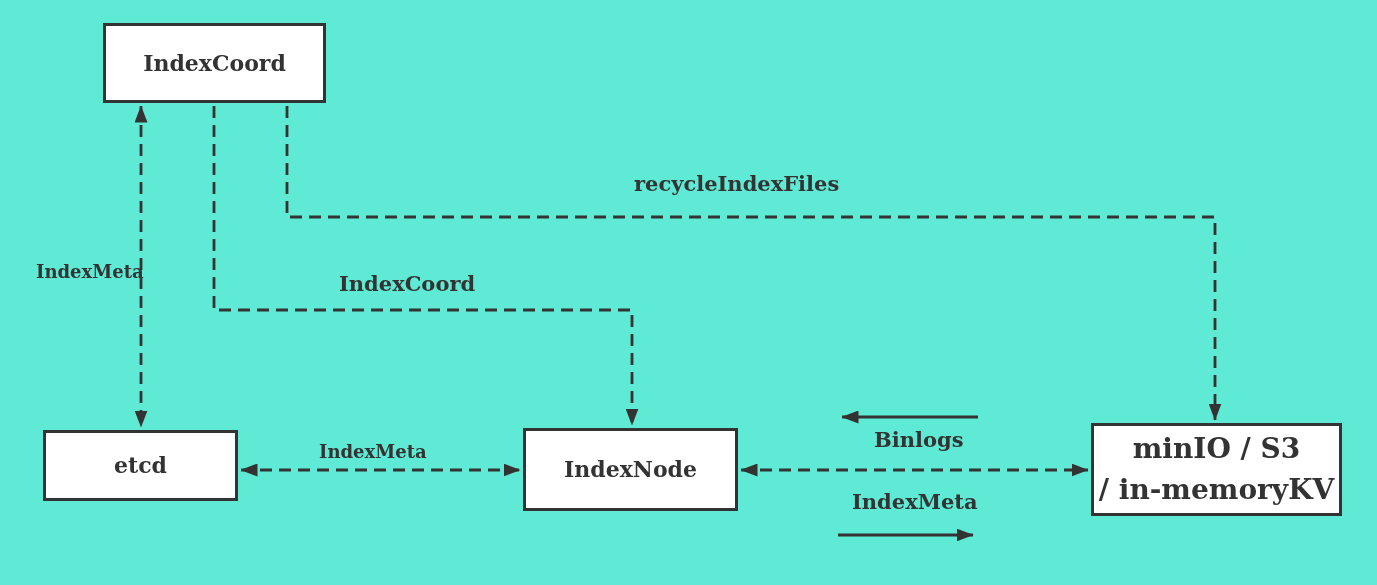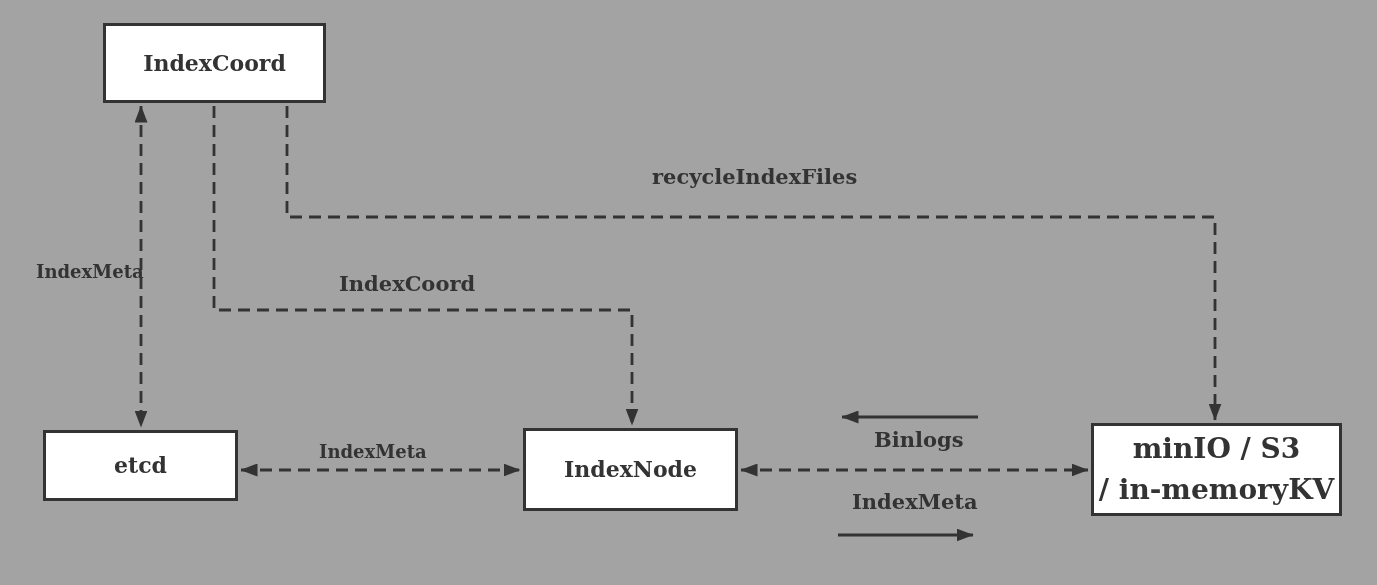--- a/index.html
+++ b/index.html
@@ -4,21 +4,21 @@
 <style>
   html, body {
     margin: 0;
     padding: 0;
     background: #ffffff;
   }
   .canvas {
     position: relative;
     width: 1377px;
     height: 585px;
-    background: #a3a3a3;
+    background: #5eead4;
     font-family: "DejaVu Serif", "Liberation Serif", serif;
     color: #333333;
     overflow: hidden;
   }
   .wires {
     position: absolute;
     left: 0;
     top: 0;
   }
   .edge {
@@ -49,21 +49,21 @@
   .node-storage    { left: 1091px; top: 423px; width: 251px; height: 93px; font-size: 28px; line-height: 1.45; }
   .edge-label {
     position: absolute;
     font-weight: bold;
     font-size: 21px;
     white-space: nowrap;
     color: #333333;
   }
   .lbl-indexmeta-v { left: 36px;  top: 261px; font-size: 18px; }
   .lbl-createindex { left: 339px; top: 271px; }
-  .lbl-recycle     { left: 634px; top: 164px; margin-left: 18px; }
+  .lbl-recycle     { left: 634px; top: 171px; }
   .lbl-indexmeta-h { left: 319px; top: 441px; font-size: 18px; }
   .lbl-binlogs     { left: 866px; top: 427px; margin-left: 8px; }
   .lbl-indexfiles  { left: 852px; top: 489px; }
 </style>
 </head>
 <body>
 
 <div class="canvas">
 
   <svg class="wires" width="1377" height="585" viewBox="0 0 1377 585">

